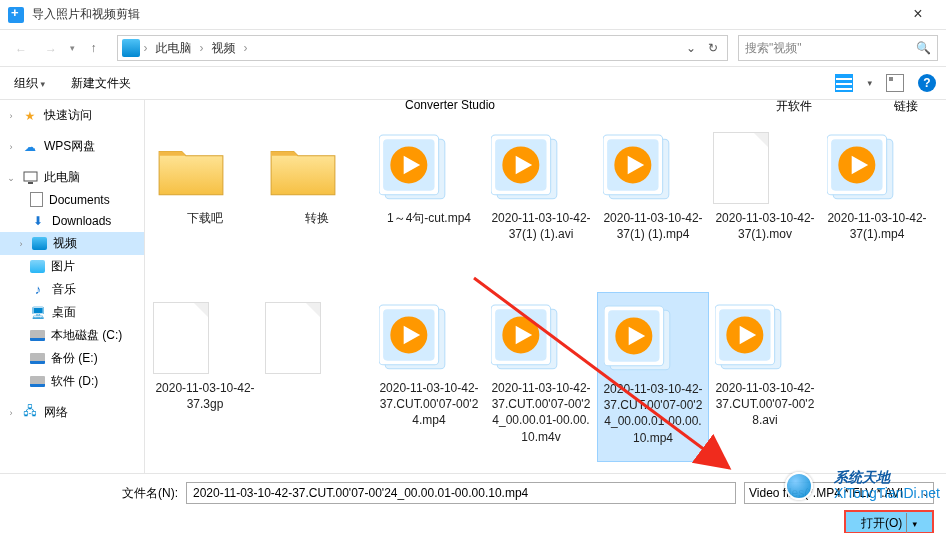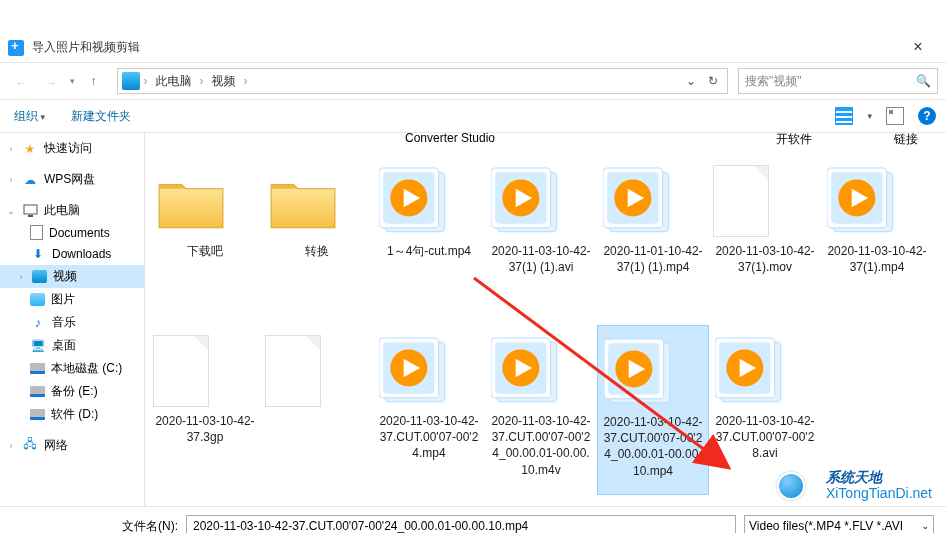--- a/index.html
+++ b/index.html
@@ -1,37 +1,37 @@
 <!DOCTYPE html>
 <html><head>
 <meta charset="utf-8">
 <style>
 * { box-sizing: border-box; margin: 0; padding: 0; font-family: "Microsoft YaHei", "Segoe UI", sans-serif; font-size: 12px; }
 body { background: #fff; width: 946px; height: 533px; overflow: hidden; position: relative; }
 
-.titlebar { height: 30px; border-bottom: 1px solid #e5e5e5; display: flex; align-items: center; padding: 0 8px; margin-top: 33px; }
+.titlebar { height: 30px; border-bottom: 1px solid #e5e5e5; display: flex; align-items: center; padding: 0 8px; }
 .titlebar .app-icon { width: 16px; height: 16px; background: #2196f3; border-radius: 2px; margin-right: 8px; position: relative; }
 .titlebar .app-icon::after { content: "+"; color: #fff; position: absolute; top: -2px; left: 3px; font-size: 13px; font-weight: bold; }
 .titlebar .title { flex: 1; color: #333; }
 .titlebar .close { width: 40px; height: 28px; text-align: center; line-height: 26px; font-size: 16px; color: #333; cursor: pointer; }
 
 .navbar { height: 36px; display: flex; align-items: center; padding: 4px 8px; gap: 4px; }
 .nav-btn { width: 26px; height: 26px; display: flex; align-items: center; justify-content: center; color: #666; cursor: pointer; }
 .nav-btn.disabled { color: #ccc; }
 .addr-bar { flex: 1; height: 26px; border: 1px solid #ccc; display: flex; align-items: center; padding: 0 4px; gap: 4px; margin: 0 6px; }
 .addr-bar .video-folder-icon { width: 18px; height: 18px; background: linear-gradient(#4fc3f7,#0288d1); border-radius: 2px; position: relative; }
 .crumb { padding: 0 4px; color: #333; cursor: pointer; }
 .sep { color: #999; }
 .addr-dd { margin-left: auto; display: flex; gap: 2px; }
 .addr-dd span { width: 20px; text-align: center; color: #555; cursor: pointer; }
 .search-box { width: 200px; height: 26px; border: 1px solid #ccc; display: flex; align-items: center; padding: 0 6px; color: #888; }
 .search-box .sicon { margin-left: auto; color: #555; }
 
 .toolbar { height: 34px; border-top: 1px solid #e5e5e5; border-bottom: 1px solid #e5e5e5; display: flex; align-items: center; padding: 0 10px; gap: 18px; background: #fff; }
-.tb-item { color: #0369a1; cursor: pointer; padding: 2px 4px; }
+.tb-item { color: #000000; cursor: pointer; padding: 2px 4px; }
 .tb-item.dd::after { content: " ▾"; font-size: 9px; color: #555; }
 .tb-right { margin-left: auto; display: flex; align-items: center; gap: 14px; }
 .view-icon { width: 18px; height: 18px; cursor: pointer; }
 .help-icon { width: 18px; height: 18px; background: #0078d7; border-radius: 50%; color: #fff; text-align: center; line-height: 18px; font-weight: bold; cursor: pointer; }
 
 .body-area { display: flex; height: 373px; }
 .sidebar { width: 145px; border-right: 1px solid #e5e5e5; padding: 4px 0; overflow: hidden; }
 .side-item { display: flex; align-items: center; gap: 6px; padding: 3px 6px 3px 14px; cursor: pointer; white-space: nowrap; }
 .side-item.selected { background: #cce8ff; }
 .side-item .caret { width: 10px; color: #888; font-size: 9px; display: inline-block; text-align: center; }
@@ -58,21 +58,21 @@
 .filter-select { width: 190px; height: 22px; border: 1px solid #aaa; padding: 0 4px; display: flex; align-items: center; justify-content: space-between; cursor: pointer; white-space: nowrap; overflow: hidden; }
 .btn { width: 90px; height: 24px; border: 1px solid #888; background: #7dd3fc; text-align: center; line-height: 22px; cursor: pointer; }
 .btn.primary { border: 2px solid #f44336; }
 .row2 { justify-content: flex-end; }
 
 
 .arrow { position: absolute; pointer-events: none; z-index: 50; }
 .arrow svg { overflow: visible; }
 
 
-.watermark { position: absolute; right: 14px; bottom: 32px; display: flex; align-items: center; gap: 21px; opacity: 0.95; z-index: 40; }
+.watermark { position: absolute; right: 6px; bottom: 32px; display: flex; align-items: center; gap: 21px; opacity: 0.95; z-index: 40; }
 .watermark .globe { width: 28px; height: 28px; background: radial-gradient(circle at 35% 30%, #7ecbff, #0288d1); border-radius: 50%; border: 2px solid #fff; box-shadow: 0 0 3px rgba(0,0,0,.3); }
 .watermark .wt { display: flex; flex-direction: column; line-height: 1.1; }
 .watermark .wt .cn { font-size: 14px; font-weight: bold; color: #0352a0; font-style: italic; }
 .watermark .wt .en { font-size: 14px; color: #0683d6; }
 
 
 .vm1 { background: repeating-linear-gradient(#17a2ff,#17a2ff 3px,transparent 3px,transparent 5px); border:1px solid #17a2ff; }
 .vm2 { background: linear-gradient(#fff,#fff); border:1px solid #888; position:relative;}
 .vm2::before{content:"";position:absolute;left:2px;top:2px;width:4px;height:4px;background:#888;}
 
@@ -266,21 +266,21 @@
             </svg>
           </div>
           <div class="label">2020-11-03-10-42-37(1) (1).avi</div>
         </div>
         <div class="file-tile">
           <div class="thumb video">
             <svg viewBox="0 0 70 64">
               <use href="#videoShape"></use>
             </svg>
           </div>
-          <div class="label">2020-11-01-10-42-37(1) (1).mp4</div>
+          <div class="label">2020-11-03-10-42-37(1) (1).mp4</div>
         </div>
         <div class="file-tile">
           <div class="thumb blank"></div>
           <div class="label">2020-11-03-10-42-37(1).mov</div>
         </div>
         <div class="file-tile">
           <div class="thumb video">
             <svg viewBox="0 0 70 64">
               <use href="#videoShape"></use>
             </svg>

